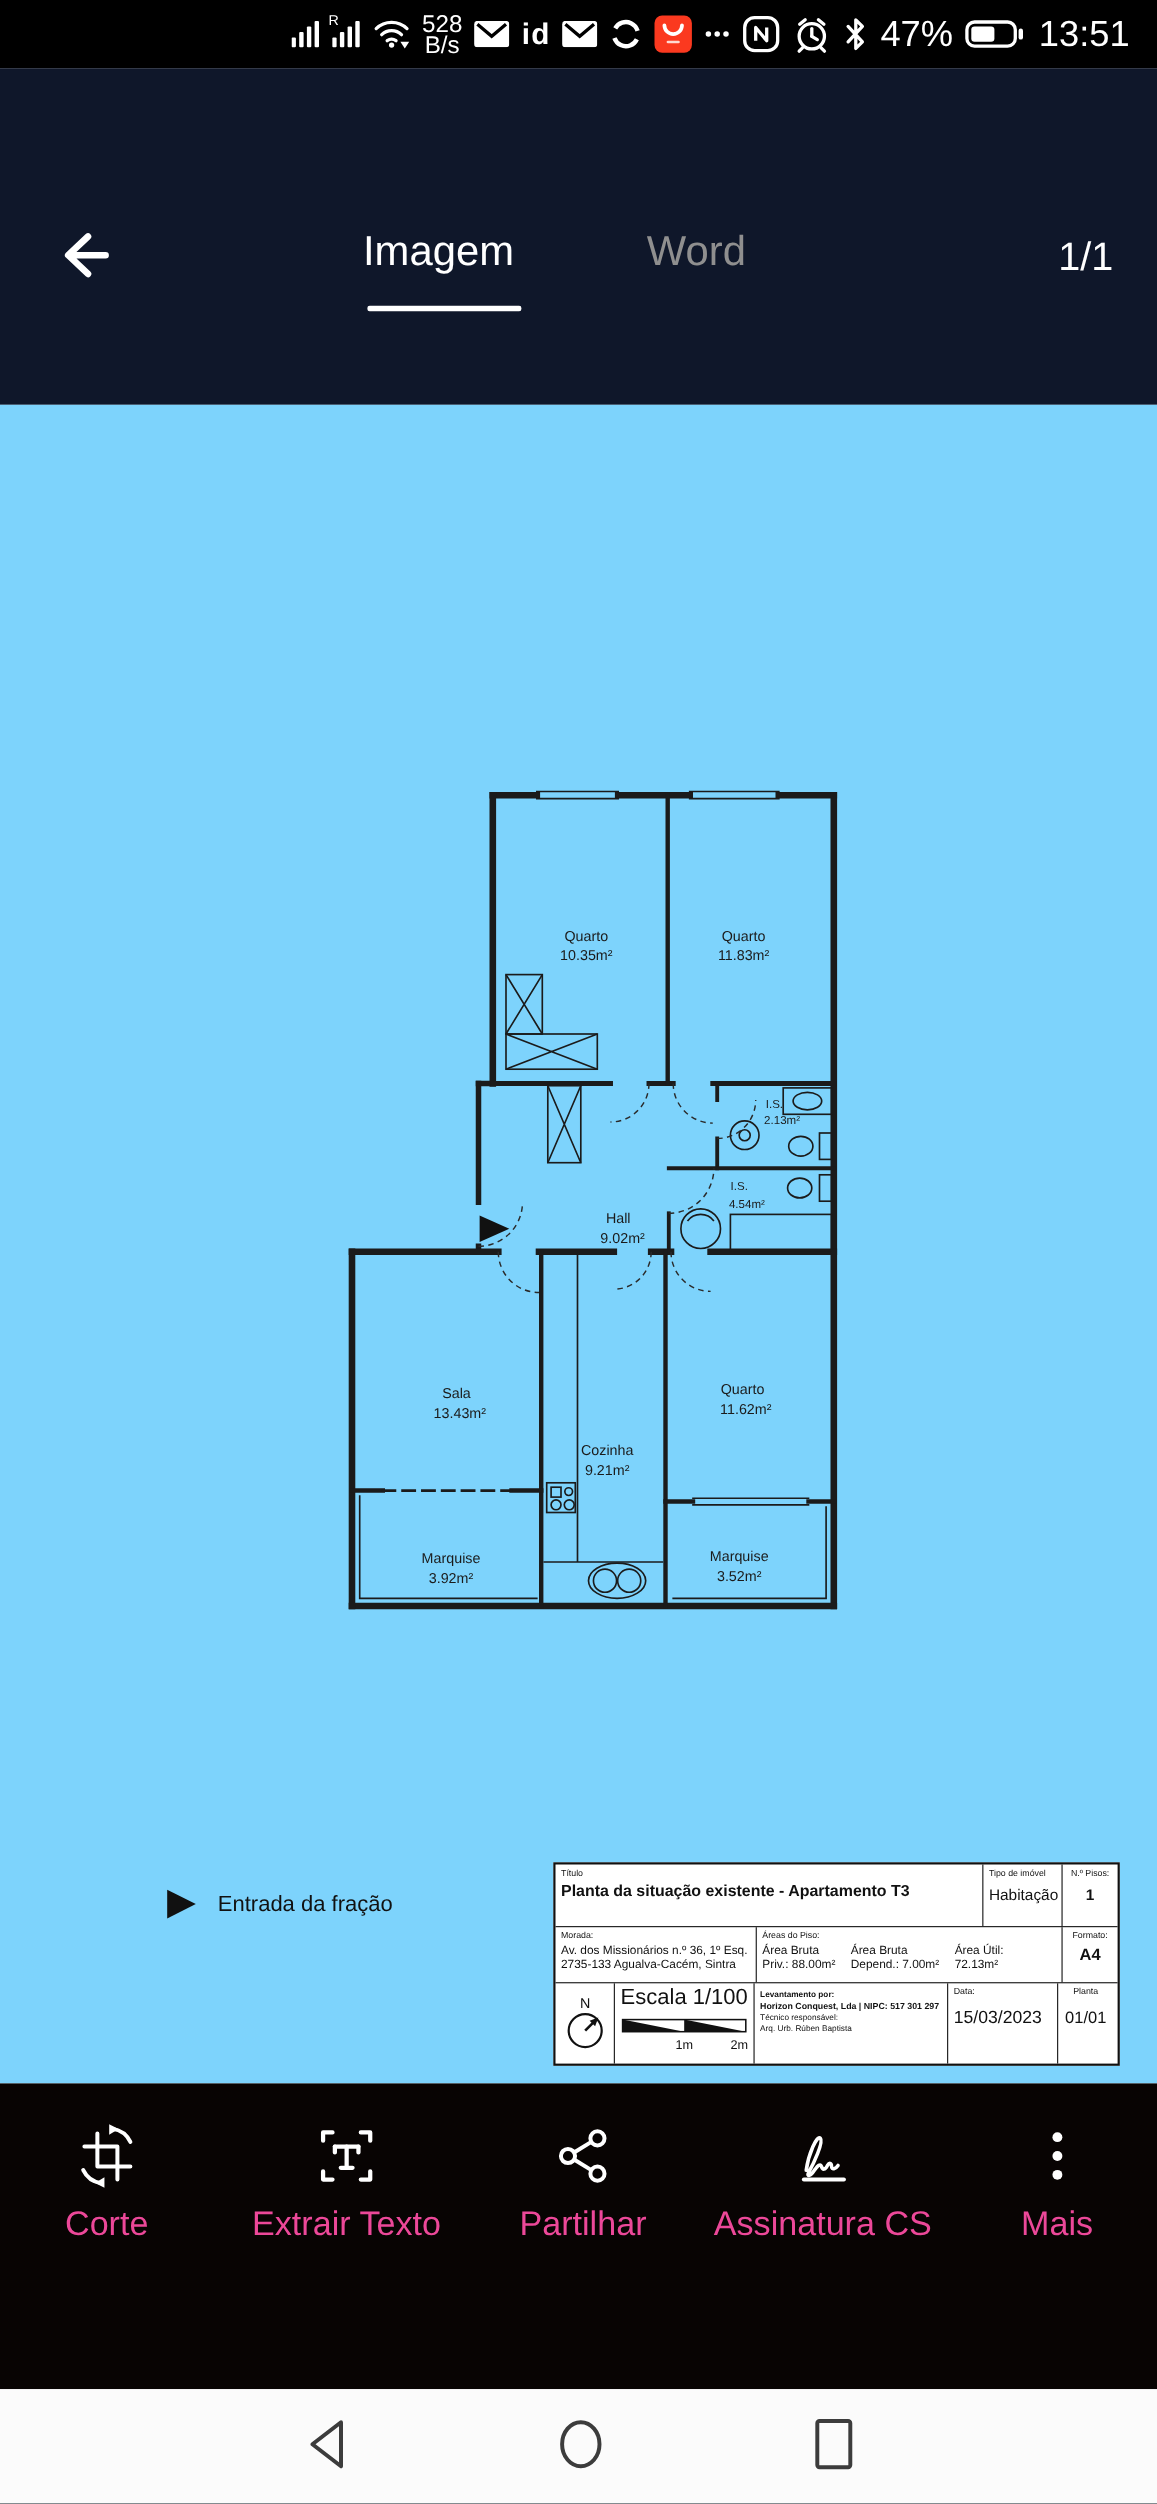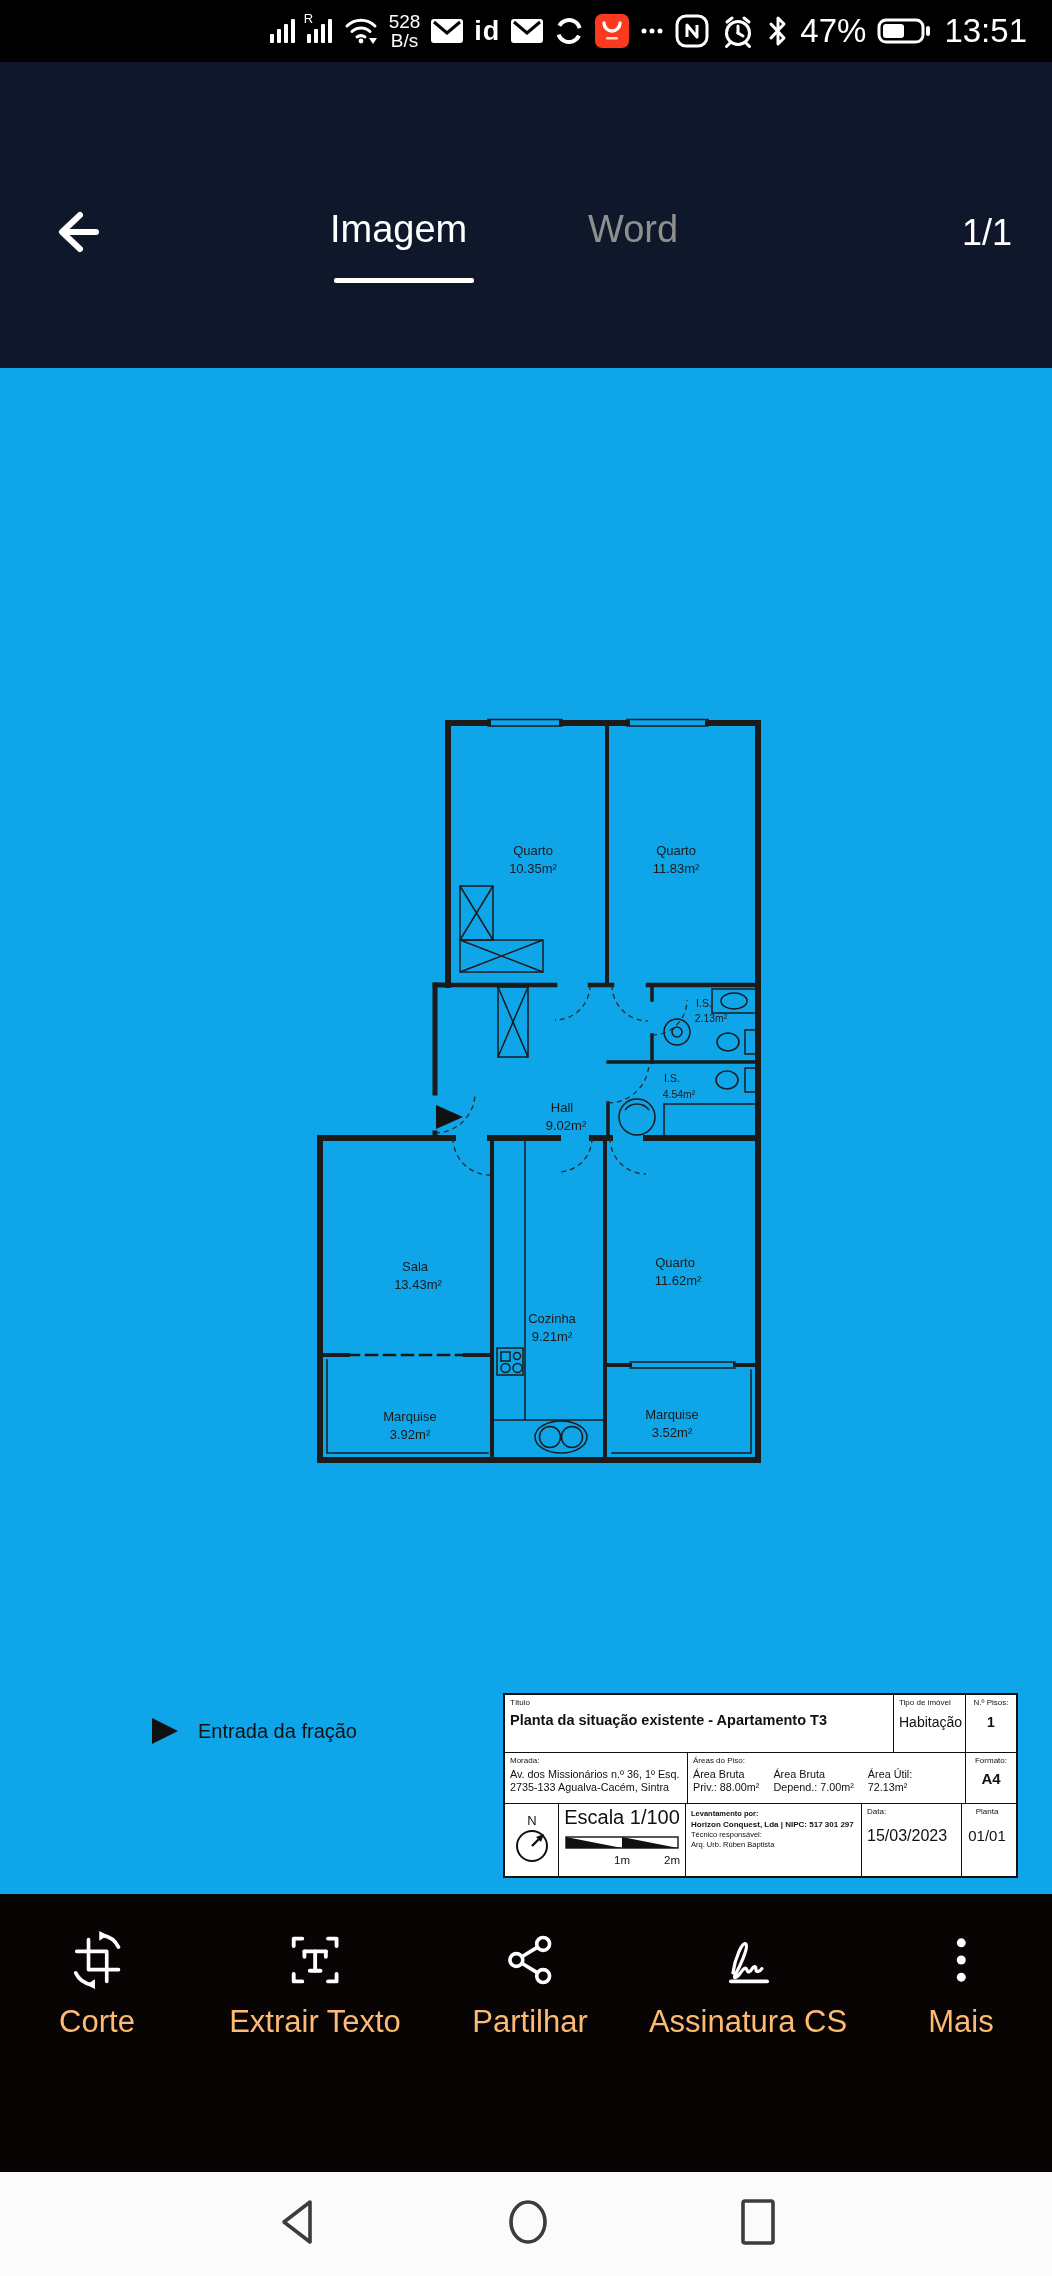--- a/index.html
+++ b/index.html
@@ -3,38 +3,38 @@
 <meta charset="utf-8">
 <style>
   html,body{margin:0;padding:0;background:#222;}
   .screen{position:relative;width:1052px;height:2276px;background:#fff;overflow:hidden;
           font-family:"Liberation Sans",sans-serif;}
   
   .status-bar{position:absolute;left:0;top:0;width:1052px;height:62px;background:#000;
               display:flex;align-items:center;justify-content:flex-end;gap:11px;
               padding-right:25px;box-sizing:border-box;color:#fff;}
   .status-bar svg{display:block;}
-  .speed{font-size:19px;line-height:19px;text-align:center;color:#fff;}
+  .speed{font-size:22px;line-height:19px;text-align:center;color:#fff;}
   .sig2{position:relative;}
   .sig2 .r{position:absolute;top:-6px;left:-3px;font-size:13px;color:#fff;}
   .id-badge{font-size:27px;font-weight:bold;color:#fff;letter-spacing:1px;}
   .ali{width:34px;height:34px;border-radius:7px;display:flex;flex-direction:column;
        align-items:center;justify-content:center;}
   .pct,.clock{font-size:33px;color:#fff;}
   .clock{margin-left:2px;}
   
   .viewer-header{position:absolute;left:0;top:62px;width:1052px;height:306px;background:#0f172a;}
   .back-btn{position:absolute;left:48px;top:140px;width:60px;height:60px;}
   .tab{position:absolute;top:146px;font-size:38px;}
   .tab.active{color:#fff;}
   .tab.inactive{color:#8f8f8f;}
   .tab-underline{position:absolute;left:334px;top:216px;width:140px;height:5px;background:#fff;border-radius:2px;}
   .page-indicator{position:absolute;right:40px;top:150px;font-size:36px;color:#fff;}
   
-  .content{position:absolute;left:0;top:368px;width:1052px;height:1526px;background:#0ea5e9;}
+  .content{position:absolute;left:0;top:368px;width:1052px;height:1526px;background:#7dd3fc;}
   .plan-wrap{position:absolute;left:300px;top:347px;width:470px;height:785px;}
   .plan-wrap svg text{font-family:"Liberation Sans",sans-serif;fill:#1b1b1b;}
   
   .legend{position:absolute;left:152px;top:1350px;display:flex;align-items:center;gap:20px;}
   .legend .tri{width:0;height:0;border-top:13px solid transparent;border-bottom:13px solid transparent;
                border-left:26px solid #111;}
   .legend .txt{font-size:20px;color:#111;}
   
   .tblock{position:absolute;left:503px;top:1325px;width:515px;height:185px;border:2px solid #111;
           box-sizing:border-box;display:flex;flex-direction:column;color:#111;background:#fff;}
@@ -65,21 +65,21 @@
   .tb-lev .l1{font-size:7.5px;font-weight:bold;line-height:10px;}
   .tb-lev .l2{font-size:8px;font-weight:bold;line-height:11px;}
   .tb-lev .l3{font-size:7.5px;line-height:10px;}
   .tb-data{width:100px;}
   .tb-data .val{font-size:16px;margin-top:10px;}
   .tb-desenho{width:50px;text-align:center;}
   .tb-desenho .val{font-size:15px;margin-top:10px;}
   
   .toolbar{position:absolute;left:0;top:1894px;width:1052px;height:278px;background:#080403;}
   .tool{position:absolute;top:36px;transform:translateX(-50%);display:flex;flex-direction:column;
-        align-items:center;gap:14px;color:#fdba74;}
+        align-items:center;gap:14px;color:#ec4899;}
   .tool .cap{font-size:31px;white-space:nowrap;}
   
   .navbar{position:absolute;left:0;top:2172px;width:1052px;height:104px;background:#fbfbfb;
           display:flex;align-items:center;}
   .nav-btn{position:absolute;transform:translateX(-50%);}
 </style>
 </head>
 <body>
 
 <div class="screen">

